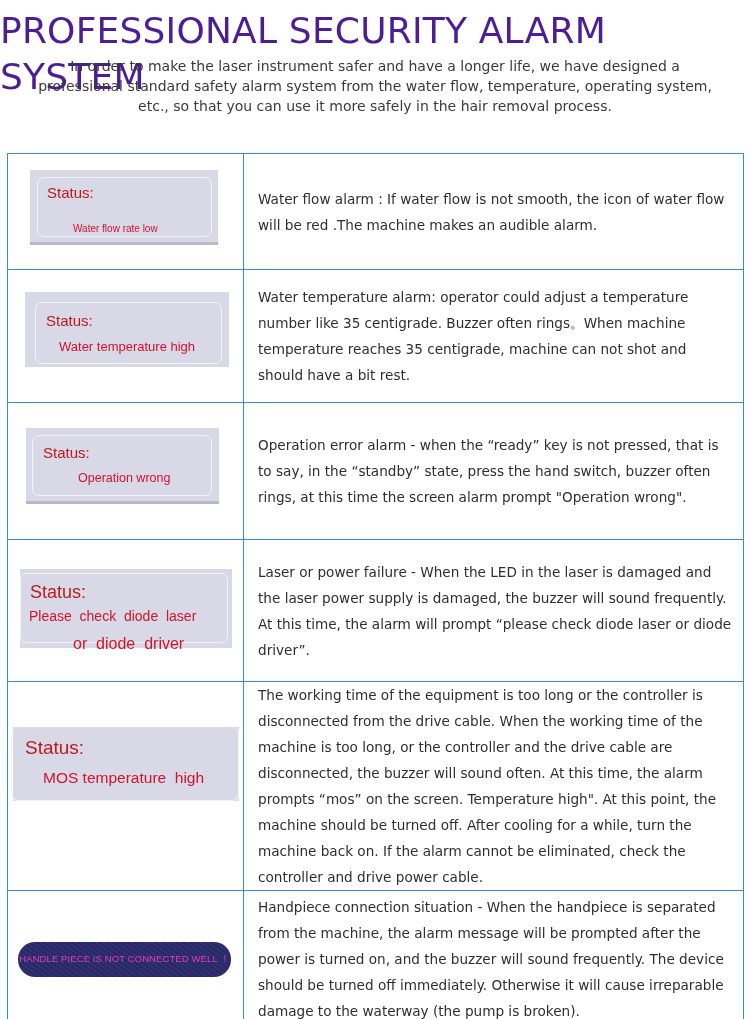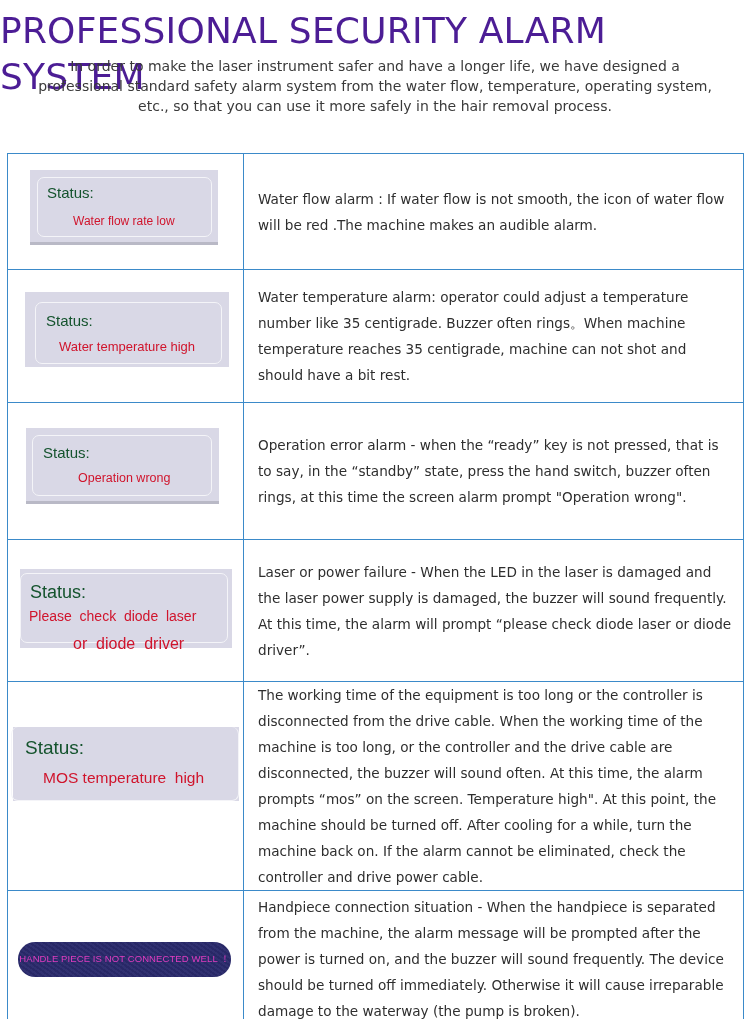--- a/index.html
+++ b/index.html
@@ -14,21 +14,21 @@
     table.alarm { position: absolute; left: 7px; top: 153px; width: 737px;
                   border-collapse: collapse; }
     table.alarm td { border: 1.5px solid #3b8ac9; padding: 0; vertical-align: middle; }
     td.img-cell { width: 235px; position: relative; }
     td.desc-cell { padding-left: 14px !important; padding-right: 8px !important;
                    font-family: "DejaVu Sans", sans-serif; font-size: 13.6px; color: #2e2e2e;
                    line-height: 26px; }
     .panel { background: #d9d8e6; position: relative; box-sizing: border-box; }
     .panel-inner { position: absolute; border: 1.5px solid #f4f4f8; border-radius: 7px;
                    box-sizing: border-box; }
-    .panel-status { position: absolute; color: #14532d; font-family: "Liberation Sans", sans-serif; text-align: right; }
+    .panel-status { position: absolute; color: #b91c1c; font-family: "Liberation Sans", sans-serif; text-align: right; }
     .panel-msg { position: absolute; color: #d0142c; font-family: "Liberation Sans", sans-serif;
                  white-space: nowrap; }
     .panel-shadow { position: absolute; left: 0; right: 0; bottom: 0; height: 3px; background: #b9b9c6; }
     .handle-banner { position: absolute; background: #2a2a6c;
                      background-image: repeating-linear-gradient(35deg, rgba(255,255,255,0.03) 0 2px, rgba(0,0,0,0.05) 2px 4px);
                      color: #e13cc0; font-family: "Liberation Sans", sans-serif; font-size: 9.5px;
                      display: flex; align-items: center; justify-content: center; white-space: nowrap;
                      letter-spacing: 0.1px; }
   </style>
 </head>
@@ -38,21 +38,21 @@
 <div class="intro">In order to make the laser instrument safer and have a longer life, we have designed a professional standard safety alarm system from the water flow, temperature, operating system, etc., so that you can use it more safely in the hair removal process.</div>
 
 <table class="alarm">
 
   <tbody>
       <tr style="height:116px;">
     <td class="img-cell">
       <div class="panel" style="position:absolute; left:22px; top:16px; width:188px; height:75px;">
         <div class="panel-inner" style="left:7px; top:7px; width:175px; height:60px;"></div>
         <div class="panel-status" style="left:17px; top:14px; font-size:15px;">Status:</div>
-        <div class="panel-msg" style="left:43px; top:44px; font-size:12px;">Water flow rate low</div>
+        <div class="panel-msg" style="left:43px; top:53px; font-size:10px;">Water flow rate low</div>
         <div class="panel-shadow"></div>
       </div>
     </td>
     <td class="desc-cell">Water flow alarm : If water flow is not smooth, the icon of water flow will be red .The machine makes an audible alarm.</td>
   </tr>
 
   <tr style="height:133px;">
     <td class="img-cell">
       <div class="panel" style="position:absolute; left:17px; top:22px; width:204px; height:75px;">
         <div class="panel-inner" style="left:10px; top:10px; width:187px; height:62px;"></div>

